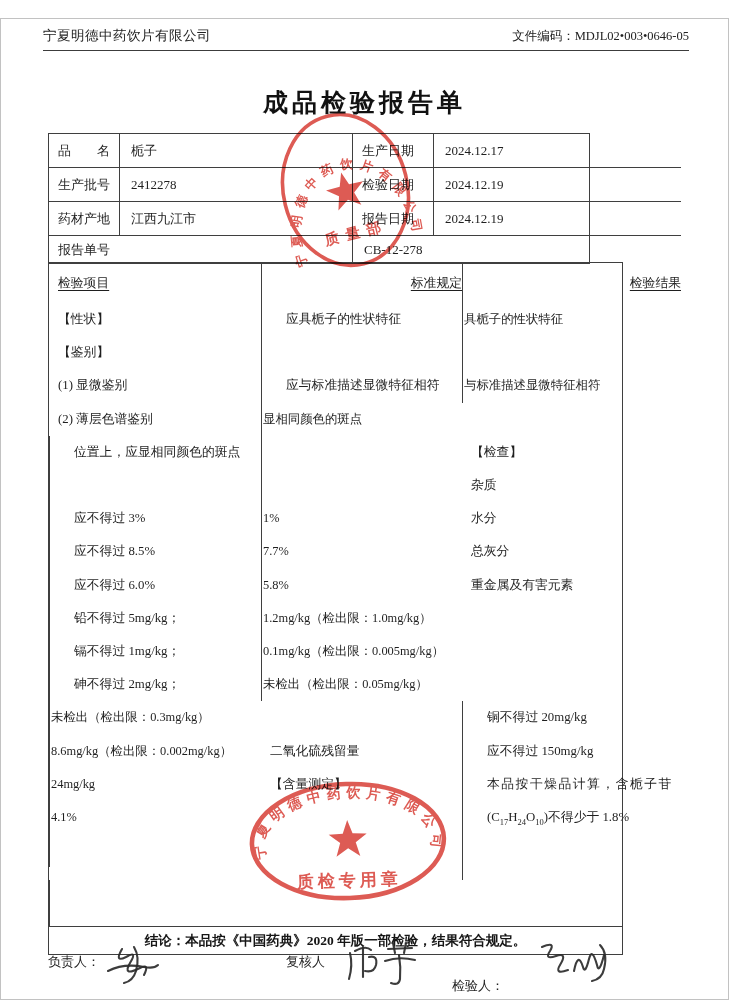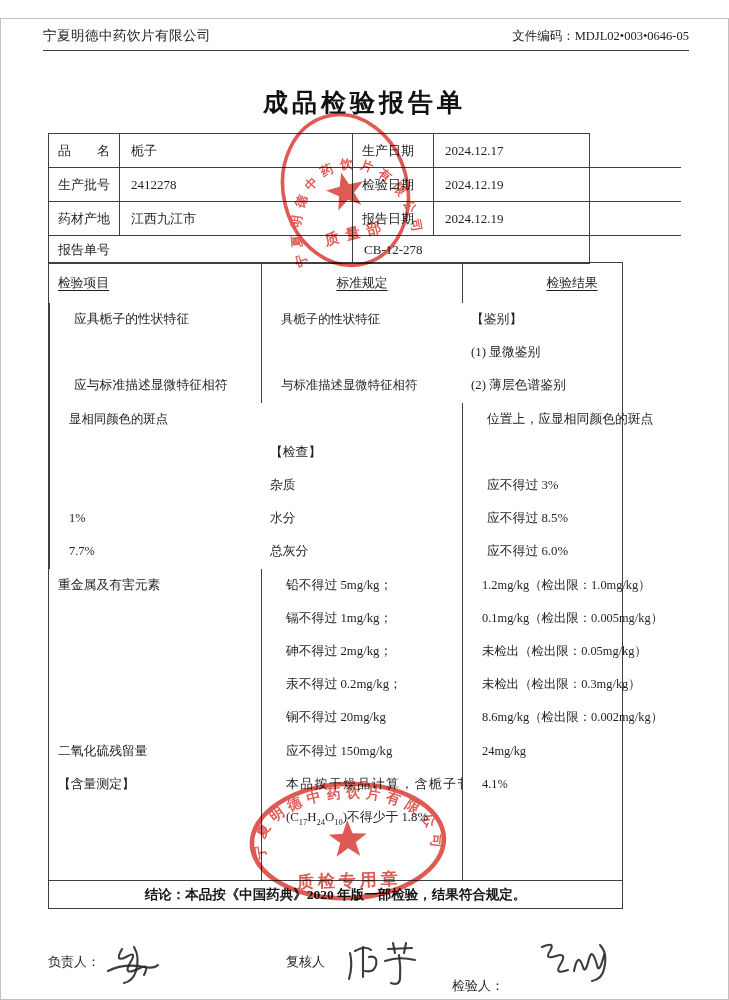--- a/index.html
+++ b/index.html
@@ -46,26 +46,26 @@
   
   .main-table{
     position:absolute;left:48px;top:262px;width:575px;
     border:1px solid #3f3f3f;box-sizing:border-box;
     font-size:12.8px;
   }
   .mt-grid{display:grid;grid-template-columns:212px 201px 219px;}
   .mt-head .hc{height:40px;display:flex;align-items:center;box-sizing:border-box;}
   .hc .u{text-decoration:underline;text-underline-offset:3px;}
   .hc1{padding-left:9px;}
-  .hc2,.hc3{justify-content:center;border-left:1px solid #3f3f3f;}
+  .hc2,.hc3{justify-content:flex-end;border-left:1px solid #3f3f3f;}
   .mt-body .bc{box-sizing:border-box;white-space:nowrap;overflow:hidden;
     height:33.2px;display:flex;align-items:center;}
   .bc.c1{padding-left:9px;}
   .bc.c2{padding-left:24px;border-left:1px solid #3f3f3f;}
-  .bc.c3{padding-left:19px;border-left:1px solid #3f3f3f;font-size:12.4px;}
+  .bc.c3{padding-left:1px;border-left:1px solid #3f3f3f;font-size:12.4px;}
   .bc.filler{height:46px;}
   .bc.spread{letter-spacing:1.5px;}
   sub{font-size:8.5px;}
   .concl-row{
     border-top:1px solid #3f3f3f;height:27px;line-height:27px;
     text-align:center;font-size:13.5px;font-weight:600;color:#161616;
   }
   
   .sig-zone{position:absolute;left:0;top:939px;width:619px;height:61px;}
   .sig-label{position:absolute;font-size:13px;color:#222;top:14px;}
@@ -119,20 +119,21 @@
       </div>
     <div class="hc hc2">
         <span class="u">标准规定</span>
       </div>
     <div class="hc hc3">
         <span class="u">检验结果</span>
       </div>
   </div>
 
   <div class="mt-grid mt-body">
+    <div class="bc c1">【性状】</div>
     <div class="bc c2">应具栀子的性状特征</div>
     <div class="bc c3">具栀子的性状特征</div>
 
     <div class="bc c1">【鉴别】</div>
     <div class="bc c2"></div>
     <div class="bc c3"></div>
 
     <div class="bc c1">(1) 显微鉴别</div>
     <div class="bc c2">应与标准描述显微特征相符</div>
     <div class="bc c3">与标准描述显微特征相符</div>
@@ -151,35 +152,35 @@
     <div class="bc c1">杂质</div>
     <div class="bc c2">应不得过 3%</div>
     <div class="bc c3">1%</div>
 
     <div class="bc c1">水分</div>
     <div class="bc c2">应不得过 8.5%</div>
     <div class="bc c3">7.7%</div>
 
     <div class="bc c1">总灰分</div>
     <div class="bc c2">应不得过 6.0%</div>
+    <div class="bc c3">5.8%</div>
 
     <div class="bc c1">重金属及有害元素</div>
     <div class="bc c2">铅不得过 5mg/kg；</div>
     <div class="bc c3">1.2mg/kg（检出限：1.0mg/kg）</div>
 
     <div class="bc c1"></div>
     <div class="bc c2">镉不得过 1mg/kg；</div>
     <div class="bc c3">0.1mg/kg（检出限：0.005mg/kg）</div>
 
     <div class="bc c1"></div>
     <div class="bc c2">砷不得过 2mg/kg；</div>
     <div class="bc c3">未检出（检出限：0.05mg/kg）</div>
 
     <div class="bc c1"></div>
-    <div class="bc c2">汞不得过 0.2mg/kg；</div>
     <div class="bc c3">未检出（检出限：0.3mg/kg）</div>
 
     <div class="bc c1"></div>
     <div class="bc c2">铜不得过 20mg/kg</div>
     <div class="bc c3">8.6mg/kg（检出限：0.002mg/kg）</div>
 
     <div class="bc c1">二氧化硫残留量</div>
     <div class="bc c2">应不得过 150mg/kg</div>
     <div class="bc c3">24mg/kg</div>
 

